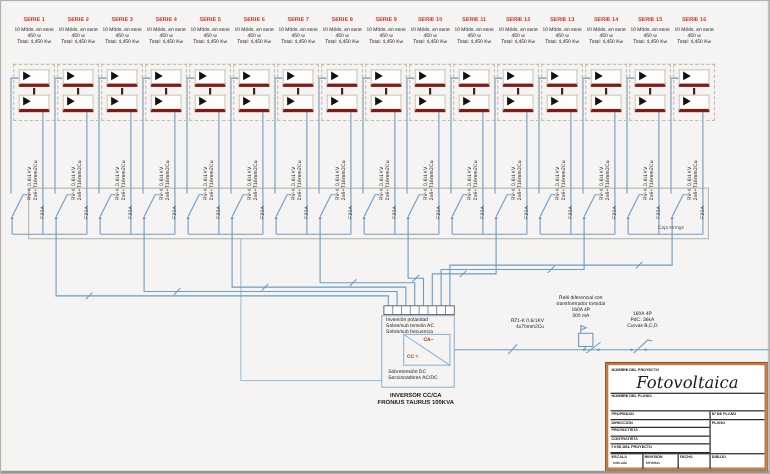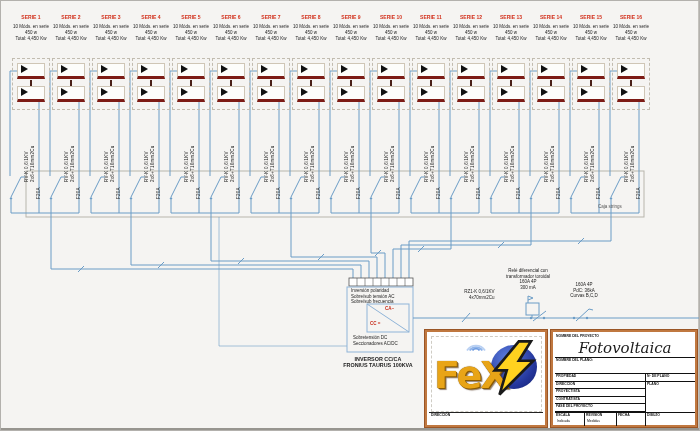--- a/index.html
+++ b/index.html
@@ -477,35 +477,20 @@
     <div>transformador toroidal</div>
     <div>160A 4P</div>
     <div>300 mA</div>
   </div>
   <div class="mc" style="left:503px;top:281px;width:160px;">
     <div>160A 4P</div>
     <div>PdC: 36kA</div>
     <div>Curvas B,C,D</div>
   </div>
 
-  <div id="logo-panel" class="panel">
-    <div id="logo-dash"></div>
-    <svg id="logo-wifi" viewBox="0 0 26 20">
-      <path d="M9 16 A5 5 0 0 1 17 16" stroke="#6d9ae0" fill="none" stroke-width="2"></path>
-      <path d="M6 16 A8.5 8.5 0 0 1 20 16" stroke="#8fb4ea" fill="none" stroke-width="2"></path>
-      <path d="M3 16 A12 12 0 0 1 23 16" stroke="#b9d0f2" fill="none" stroke-width="2"></path>
-    </svg>
-    <div id="logo-ball"></div>
-    <svg id="logo-bolt" viewBox="0 0 24 24">
-      <path d="M14 1 L4 13 h5 L6 23 L20 9 h-6 L19 1 Z" fill="#ffd21f" stroke="#1a1a1a" stroke-width="1.1"></path>
-    </svg>
-    <div id="logo-text">FeX</div>
-    <div id="logo-footer-line"></div>
-    <div class="tiny" style="left:4px;bottom:2px;">DIRECCIÓN</div>
-  </div>
 
   <div id="title-panel" class="panel">
     <div id="tb">
       <div class="cell" style="left:0;top:0;width:140px;height:24px;border-bottom:1px solid #111;">
         <div class="tiny" style="left:1px;top:0;">NOMBRE DEL PROYECTO</div>
         <div id="tb-name">Fotovoltaica</div>
       </div>
       <div class="cell" style="left:0;top:24px;width:140px;height:16px;border-bottom:1px solid #111;">
         <div class="tiny" style="left:1px;top:0;">NOMBRE DEL PLANO:</div>
       </div>

